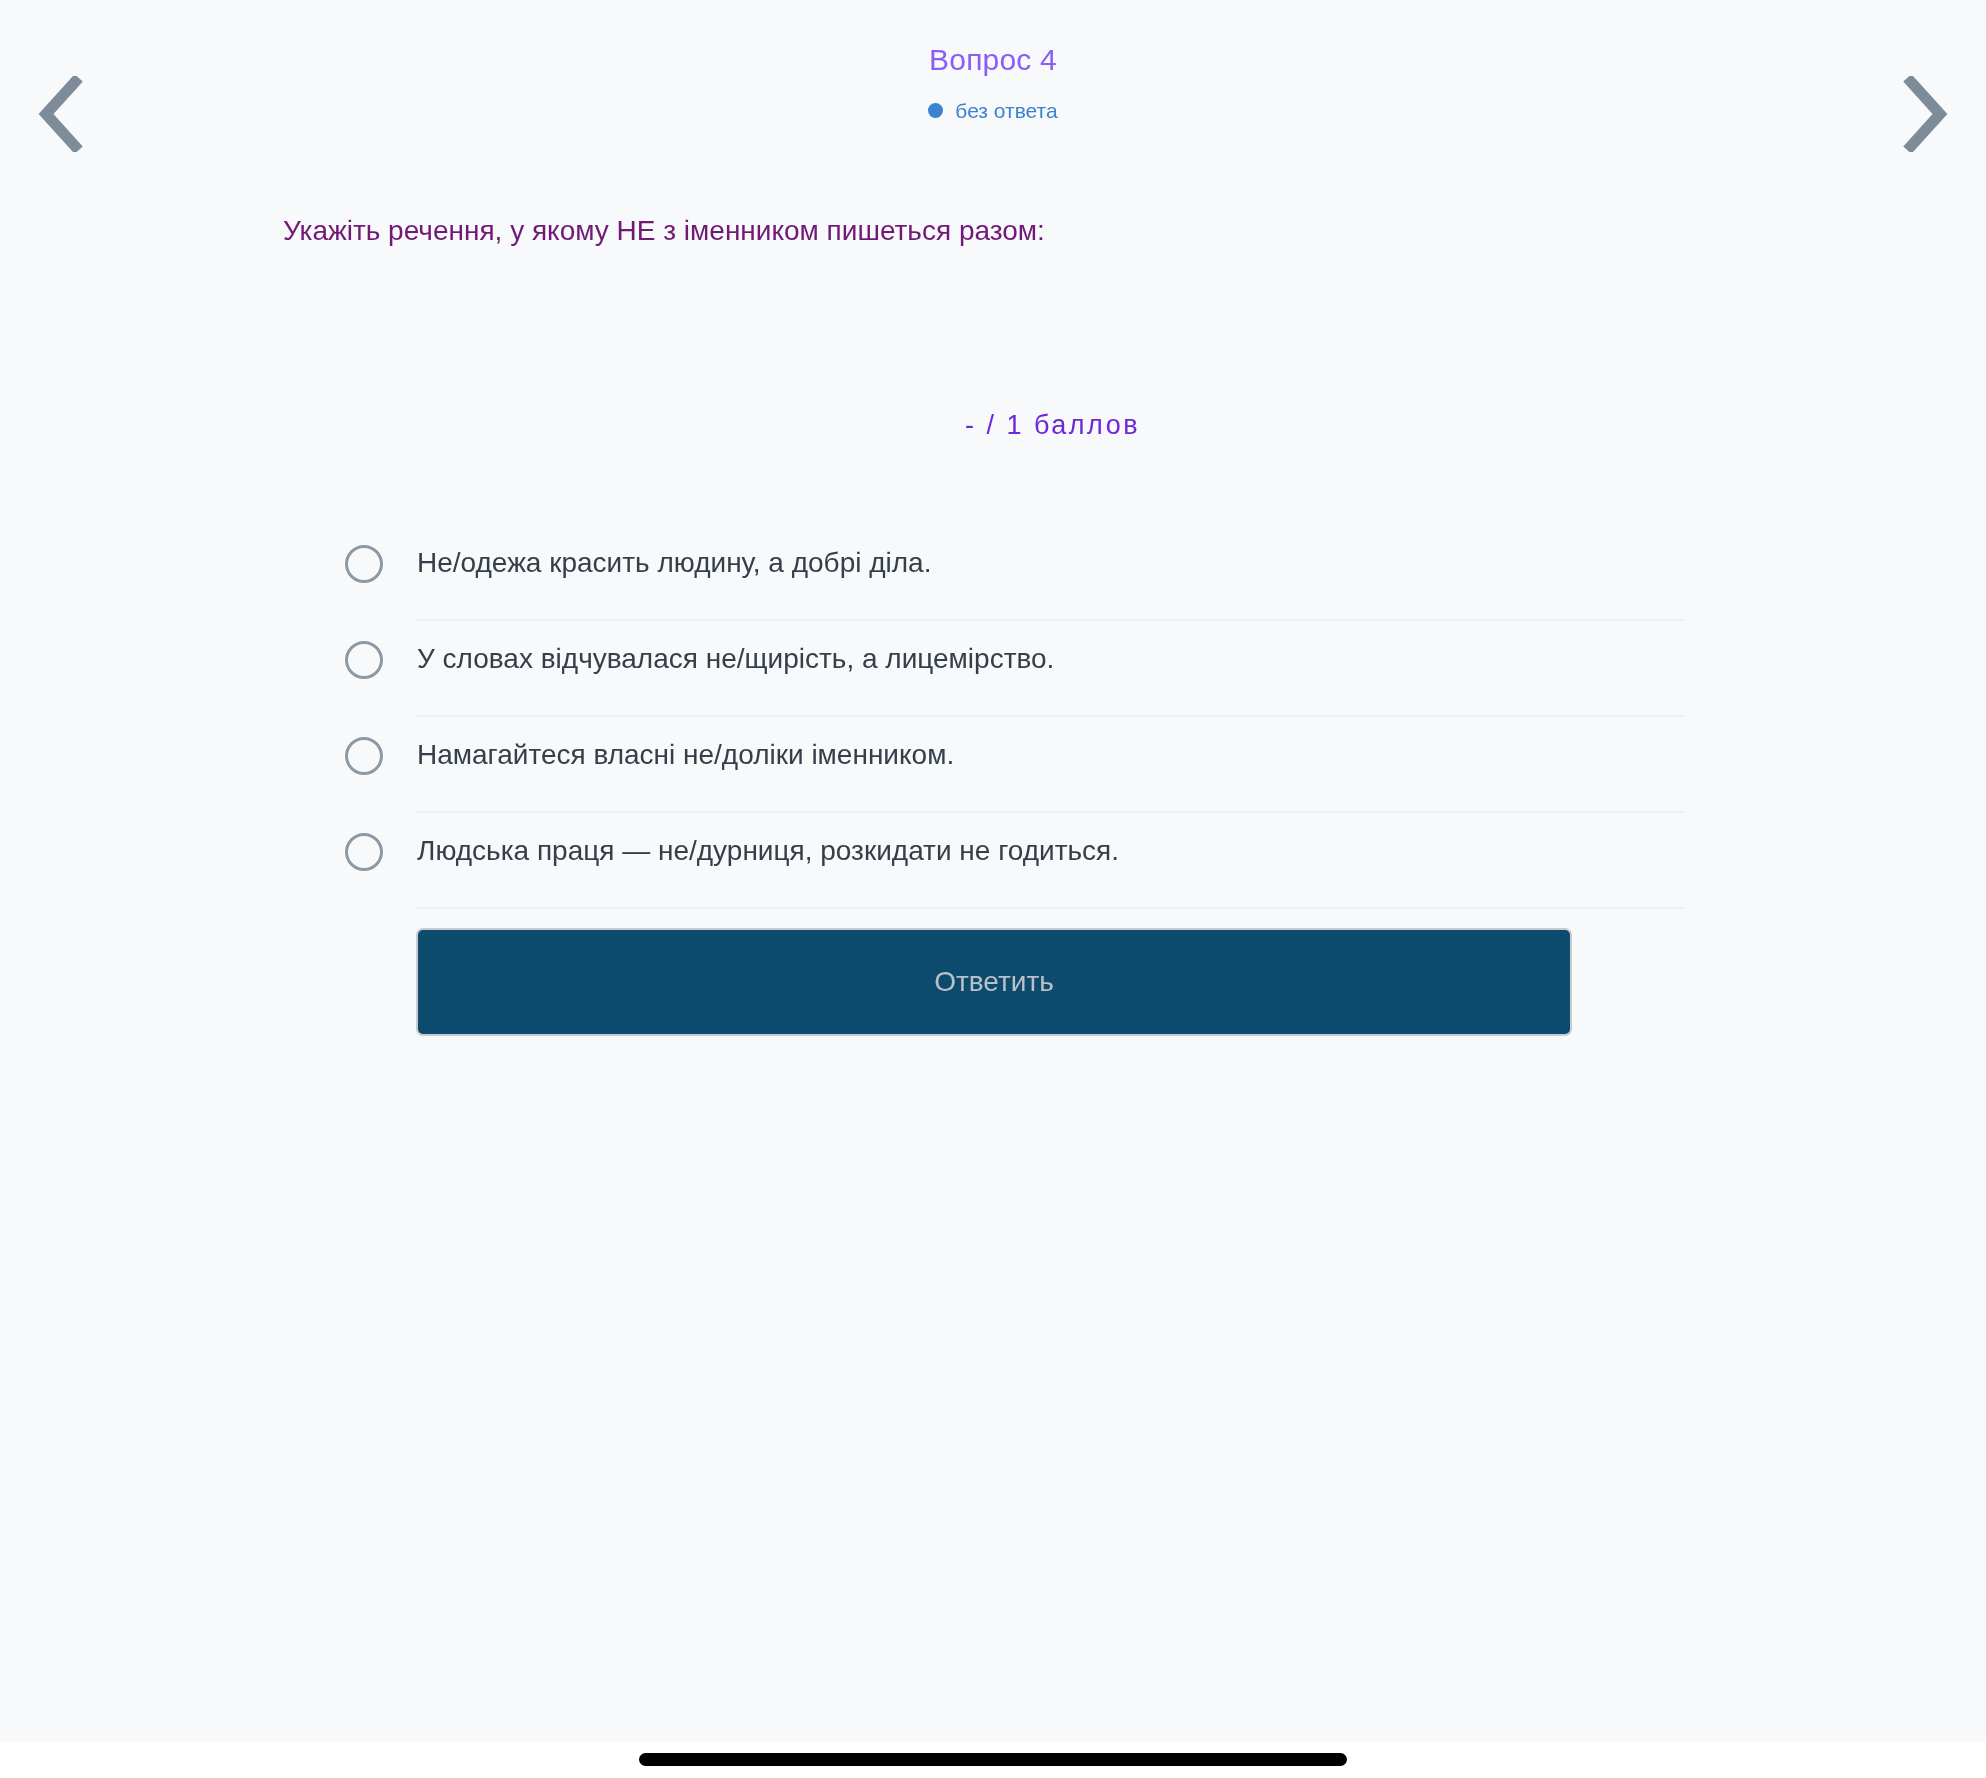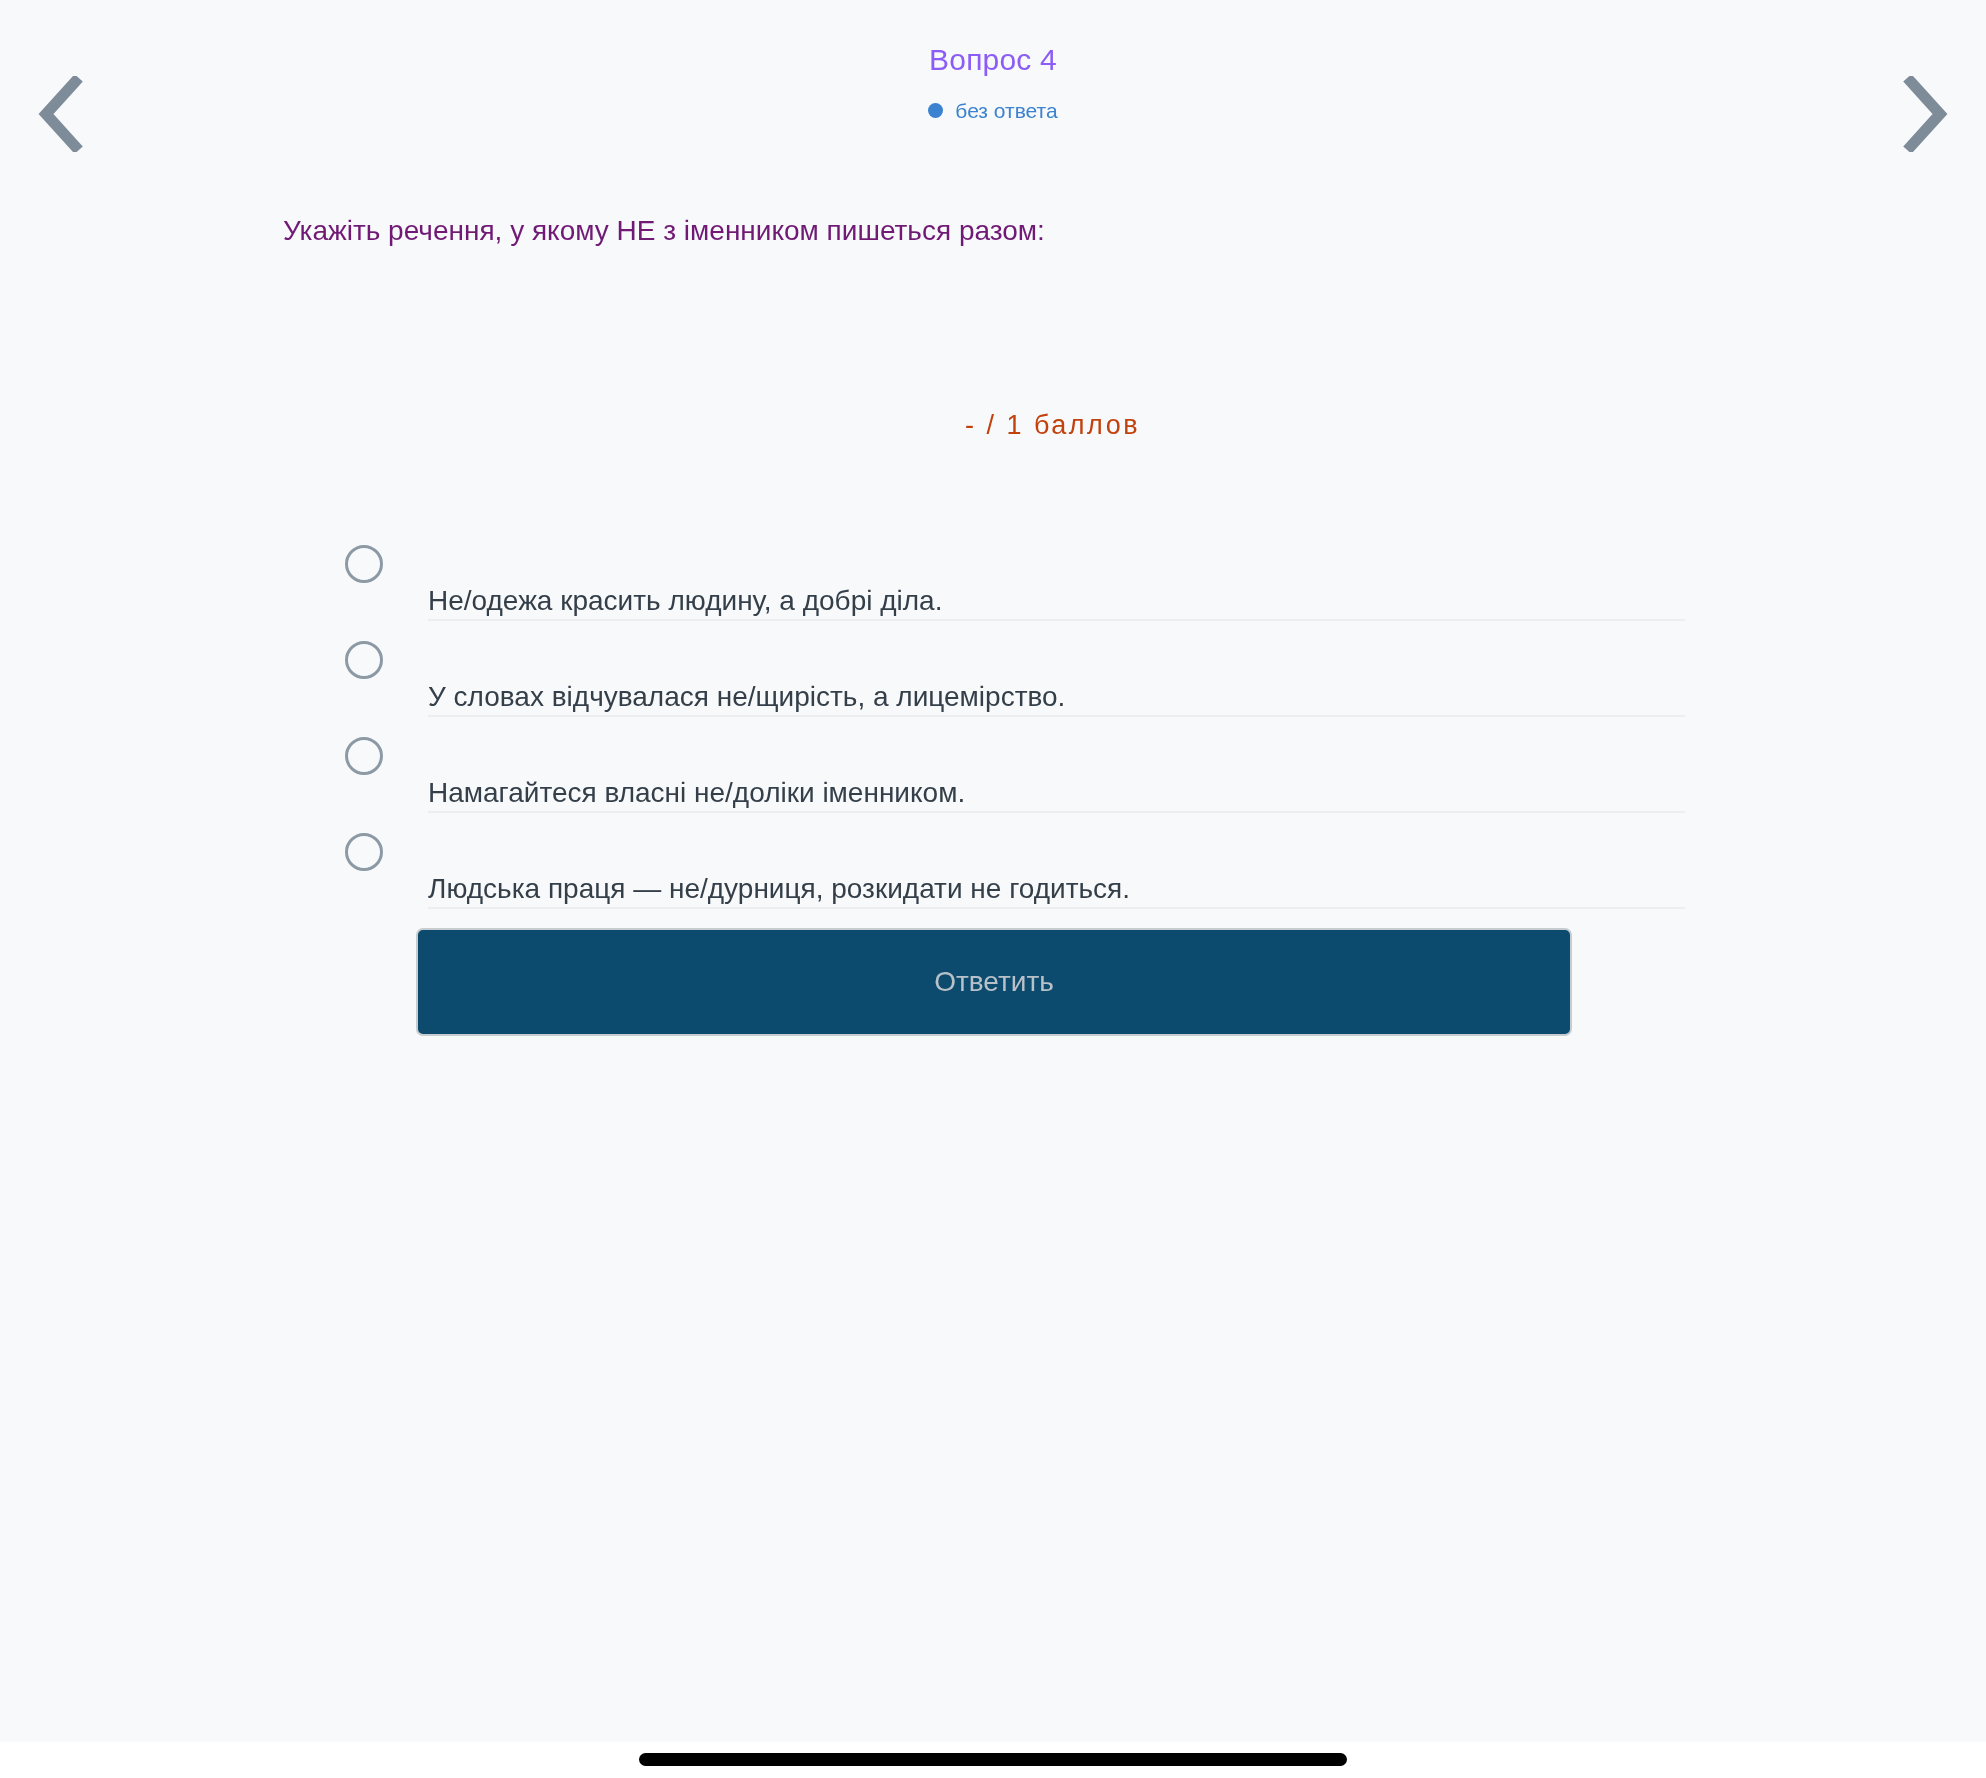--- a/index.html
+++ b/index.html
@@ -92,21 +92,21 @@
     color: #701a75;
     line-height: 1.45;
   }
 
   
   .points {
     position: absolute;
     right: 846px;
     top: 410px;
     font-size: 27px;
-    color: #c2410c;
+    color: #6d28d9;
     letter-spacing: 2.5px;
     white-space: nowrap;
   }
 
   
   .options {
     position: absolute;
     left: 345px;
     top: 525px;
     width: 1340px;
@@ -126,26 +126,26 @@
     height: 38px;
     margin-top: 20px;
     border-radius: 50%;
     border: 3px solid #8d9aa6;
     background: transparent;
     box-sizing: border-box;
   }
 
   .option-body {
     flex: 1 1 auto;
-    margin-left: 45px;
+    margin-left: 34px;
     height: 96px;
     box-sizing: border-box;
     border-bottom: 2px solid #eceff2;
     display: flex;
-    align-items: flex-end;
+    align-items: flex-start;
     padding-top: 20px;
   }
 
   .option-label {
     font-size: 28px;
     color: #343f49;
     line-height: 1.3;
   }
 
   

